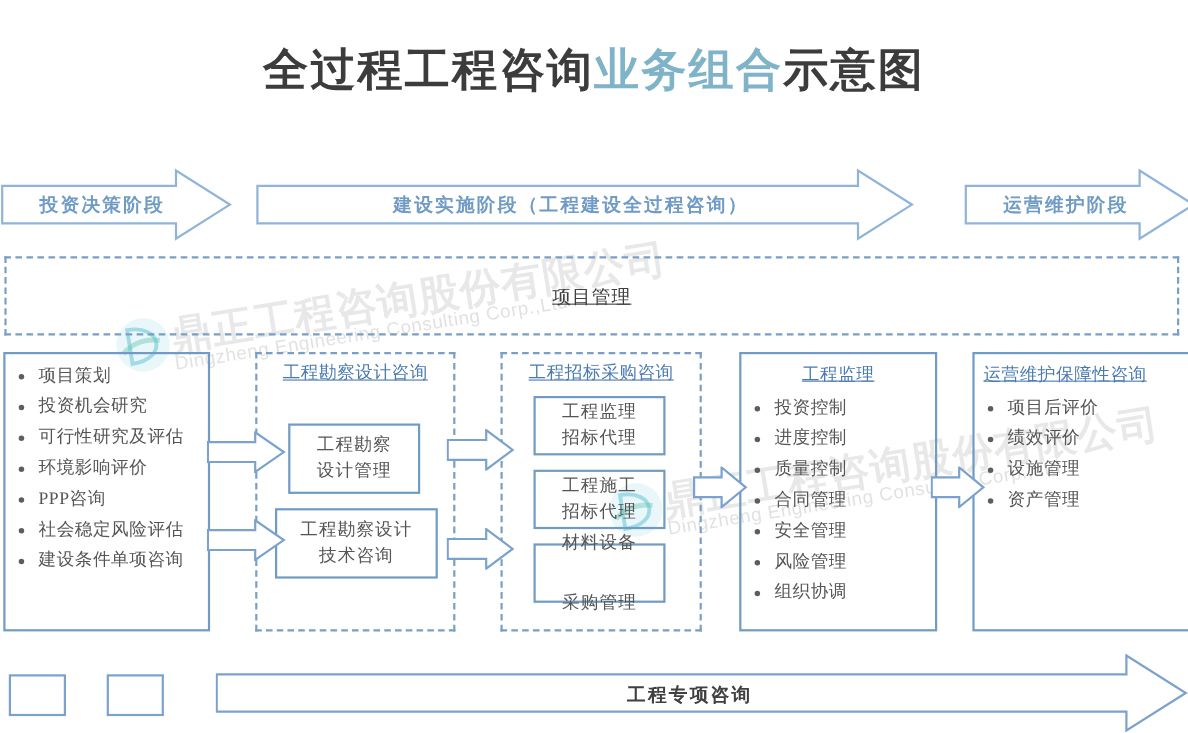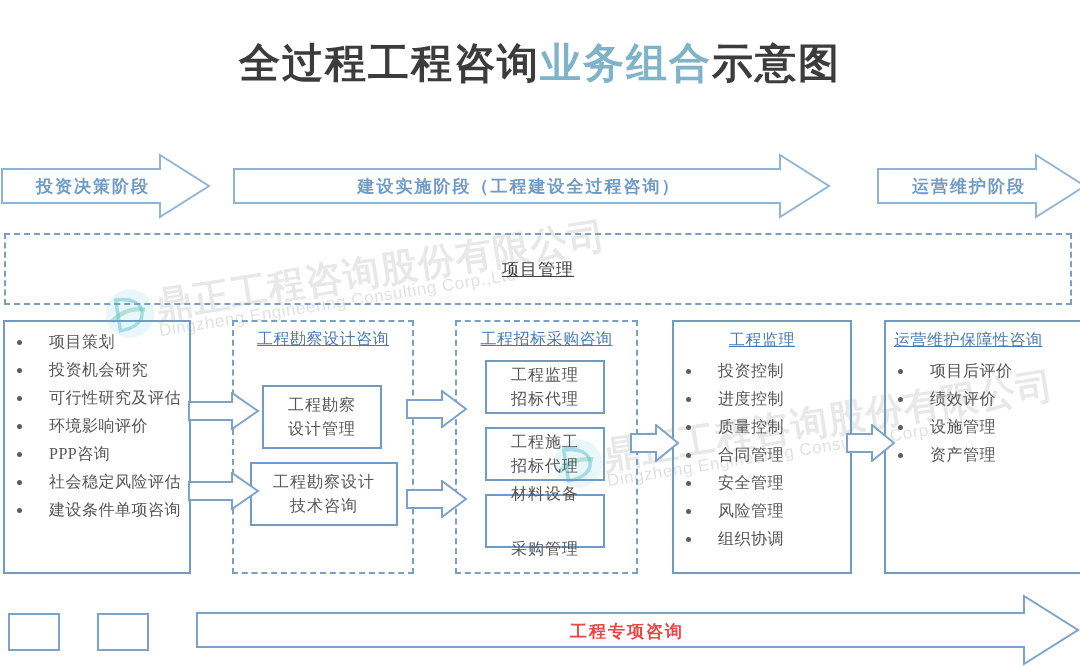--- a/index.html
+++ b/index.html
@@ -105,21 +105,21 @@
   .col-title.left { text-align: left; padding-left: 8px; }
 
   ul.bullets {
     margin: 0; padding: 0; list-style: none;
   }
   ul.bullets li {
     position: relative;
     font-size: 16px;
     color: #555555;
     letter-spacing: 0.5px;
-    padding-left: 44px;
+    padding-left: 30px;
     line-height: 28px;
     white-space: nowrap;
   }
   ul.bullets li::before {
     content: "";
     position: absolute; left: 12px; top: 12px;
     width: 5px; height: 5px; border-radius: 50%;
     background: #5d5d5d;
   }
 
@@ -140,21 +140,21 @@
 
   
   .mini-box {
     position: absolute;
     box-sizing: border-box;
     border: 2px solid #7ba2cc;
   }
   .bottom-label {
     position: absolute;
     font-size: 17px; font-weight: 700;
-    color: #ef4444;
+    color: #404040;
     letter-spacing: 2px;
     white-space: nowrap;
   }
 </style>
 </head>
 <body>
 
 <div class="stage">
 
   <div class="wm" style="left:100px; top:290px;">

